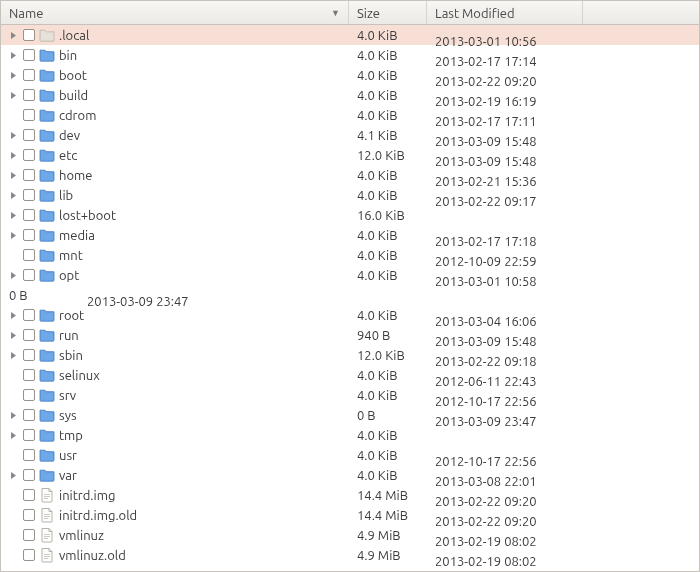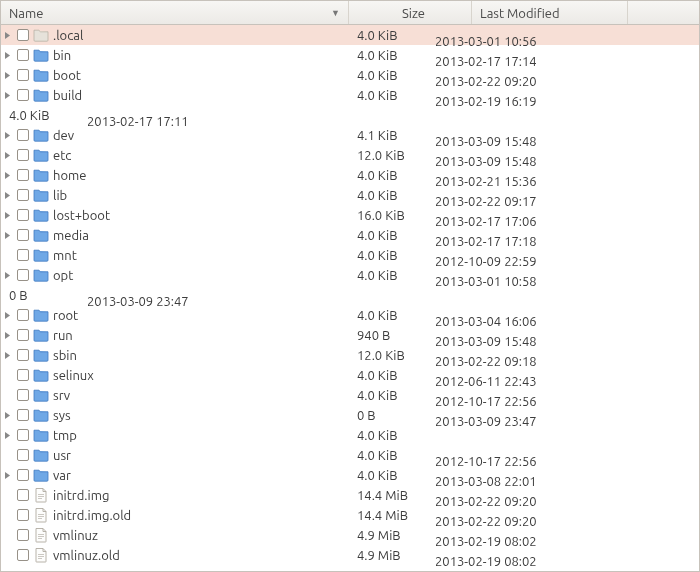--- a/index.html
+++ b/index.html
@@ -1,28 +1,28 @@
 <!DOCTYPE html>
 <html><head>
 <meta charset="utf-8">
 <style>
   * { box-sizing: border-box; margin: 0; padding: 0; }
   html, body { width: 700px; height: 572px; font-family: "Ubuntu", "Segoe UI", sans-serif; font-size: 13px; color: #3c3c3c; background: #f5f4f2; overflow: hidden; }
   .wrap { border: 1px solid #c7c2bb; width: 700px; height: 572px; background: #fff; position: relative; }
   .header { display: flex; height: 24px; background: linear-gradient(#f7f6f4,#eceae6); border-bottom: 1px solid #c7c2bb; font-size: 13px; color: #4a4a4a; user-select: none; }
   .hcell { display: flex; align-items: center; padding: 0 8px; border-right: 1px solid #d8d4cd; height: 100%; position: relative; gap: 24px; }
   .hcell.name { width: 348px; }
-  .hcell.size { width: 78px; margin-left: 45px; }
+  .hcell.size { width: 78px; }
   .hcell.mod  { width: 156px; text-align: right; }
   .hcell.spare { flex: 1; border-right: none; }
   .sort-ind { margin-left: auto; font-size: 9px; color: #777; }
   .rows { height: calc(100% - 24px); overflow-y: auto; overflow-x: hidden; background: #fff; }
   .row { display: flex; align-items: center; height: 20px; font-size: 13px; white-space: nowrap; }
   .row.sel { background: #f7dfd6; }
-  .cell-name { width: 348px; display: flex; align-items: center; gap: 2px; }
+  .cell-name { width: 348px; display: flex; align-items: center; gap: 2px; padding-left: 6px; }
   .cell-size { width: 78px; padding-left: 8px; }
   .cell-mod  { width: 156px; padding-left: 8px; margin-top: 12px; }
   .expander { width: 12px; height: 12px; display: inline-flex; align-items: center; justify-content: center; cursor: pointer; color: #6f6a62; flex: 0 0 12px; }
   .expander svg { width: 9px; height: 9px; display: block; }
   .expander.blank { visibility: hidden; }
   .chk { width: 12px; height: 12px; border: 1px solid #979188; border-radius: 2px; background: #fff; flex: 0 0 12px; cursor: pointer; margin: 0 2px; }
   .icon { width: 16px; height: 16px; flex: 0 0 16px; display: inline-flex; align-items: center; justify-content: center; }
   .icon svg { width: 16px; height: 16px; display: block; }
   .label { margin-left: 2px; }
   
@@ -118,20 +118,35 @@
               <path d="M1 3.2h5l1.2 1.6H15v8.4a1 1 0 0 1-1 1H2a1 1 0 0 1-1-1z" fill="#6fa8e6" stroke="#3f79bf" stroke-width="0.8"></path>
               <path d="M1 3.2h5l1.2 1.6H15" fill="#5b95d8"></path>
             </svg>
           </span>
           <span class="label">build</span>
         </div>
         <div class="cell-size">4.0 KiB</div>
         <div class="cell-mod">2013-02-19 16:19</div>
       </div>
       <div class="row">
+        <div class="cell-name">
+          <span class="expander blank">
+            <svg viewBox="0 0 9 9">
+              <path d="M2 1 L7 4.5 L2 8 Z" fill="#888"></path>
+            </svg>
+          </span>
+          <span class="chk"></span>
+          <span class="icon">
+            <svg viewBox="0 0 16 16">
+              <path d="M1 3.2h5l1.2 1.6H15v8.4a1 1 0 0 1-1 1H2a1 1 0 0 1-1-1z" fill="#6fa8e6" stroke="#3f79bf" stroke-width="0.8"></path>
+              <path d="M1 3.2h5l1.2 1.6H15" fill="#5b95d8"></path>
+            </svg>
+          </span>
+          <span class="label">cdrom</span>
+        </div>
         <div class="cell-size">4.0 KiB</div>
         <div class="cell-mod">2013-02-17 17:11</div>
       </div>
       <div class="row">
         <div class="cell-name">
           <span class="expander">
             <svg viewBox="0 0 9 9">
               <path d="M2 1 L7 4.5 L2 8 Z" fill="#888"></path>
             </svg>
           </span>
@@ -214,21 +229,20 @@
           <span class="chk"></span>
           <span class="icon">
             <svg viewBox="0 0 16 16">
               <path d="M1 3.2h5l1.2 1.6H15v8.4a1 1 0 0 1-1 1H2a1 1 0 0 1-1-1z" fill="#6fa8e6" stroke="#3f79bf" stroke-width="0.8"></path>
               <path d="M1 3.2h5l1.2 1.6H15" fill="#5b95d8"></path>
             </svg>
           </span>
           <span class="label">lost+boot</span>
         </div>
         <div class="cell-size">16.0 KiB</div>
-        <div class="cell-mod">2013-02-17 17:06</div>
       </div>
       <div class="row">
         <div class="cell-name">
           <span class="expander">
             <svg viewBox="0 0 9 9">
               <path d="M2 1 L7 4.5 L2 8 Z" fill="#888"></path>
             </svg>
           </span>
           <span class="chk"></span>
           <span class="icon">

